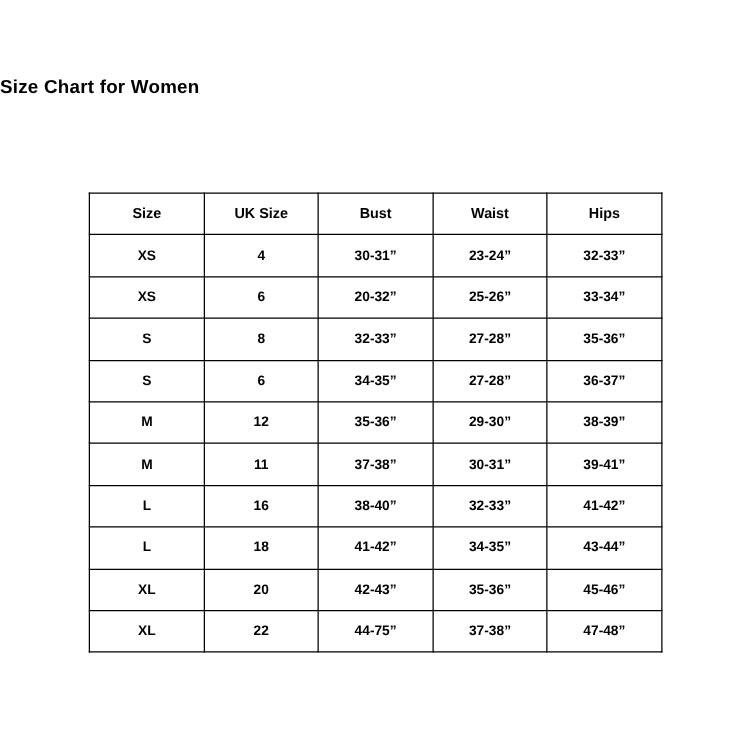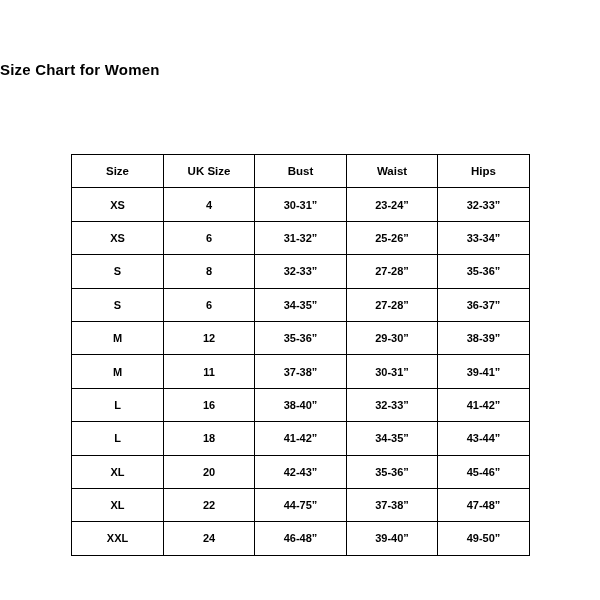--- a/index.html
+++ b/index.html
@@ -88,21 +88,21 @@
         <tr>
           <td>XS</td>
           <td>4</td>
           <td>30-31”</td>
           <td>23-24”</td>
           <td>32-33”</td>
         </tr>
         <tr>
           <td>XS</td>
           <td>6</td>
-          <td>31-32”</td>
+          <td>20-32”</td>
           <td>25-26”</td>
           <td>33-34”</td>
         </tr>
         <tr>
           <td>S</td>
           <td>8</td>
           <td>32-33”</td>
           <td>27-28”</td>
           <td>35-36”</td>
         </tr>
@@ -148,24 +148,17 @@
           <td>35-36”</td>
           <td>45-46”</td>
         </tr>
         <tr>
           <td>XL</td>
           <td>22</td>
           <td>44-75”</td>
           <td>37-38”</td>
           <td>47-48”</td>
         </tr>
-        <tr>
-          <td>XXL</td>
-          <td>24</td>
-          <td>46-48”</td>
-          <td>39-40”</td>
-          <td>49-50”</td>
-        </tr>
       </tbody>
     </table>
   </div>
 
 </div>
 
 </body></html>

